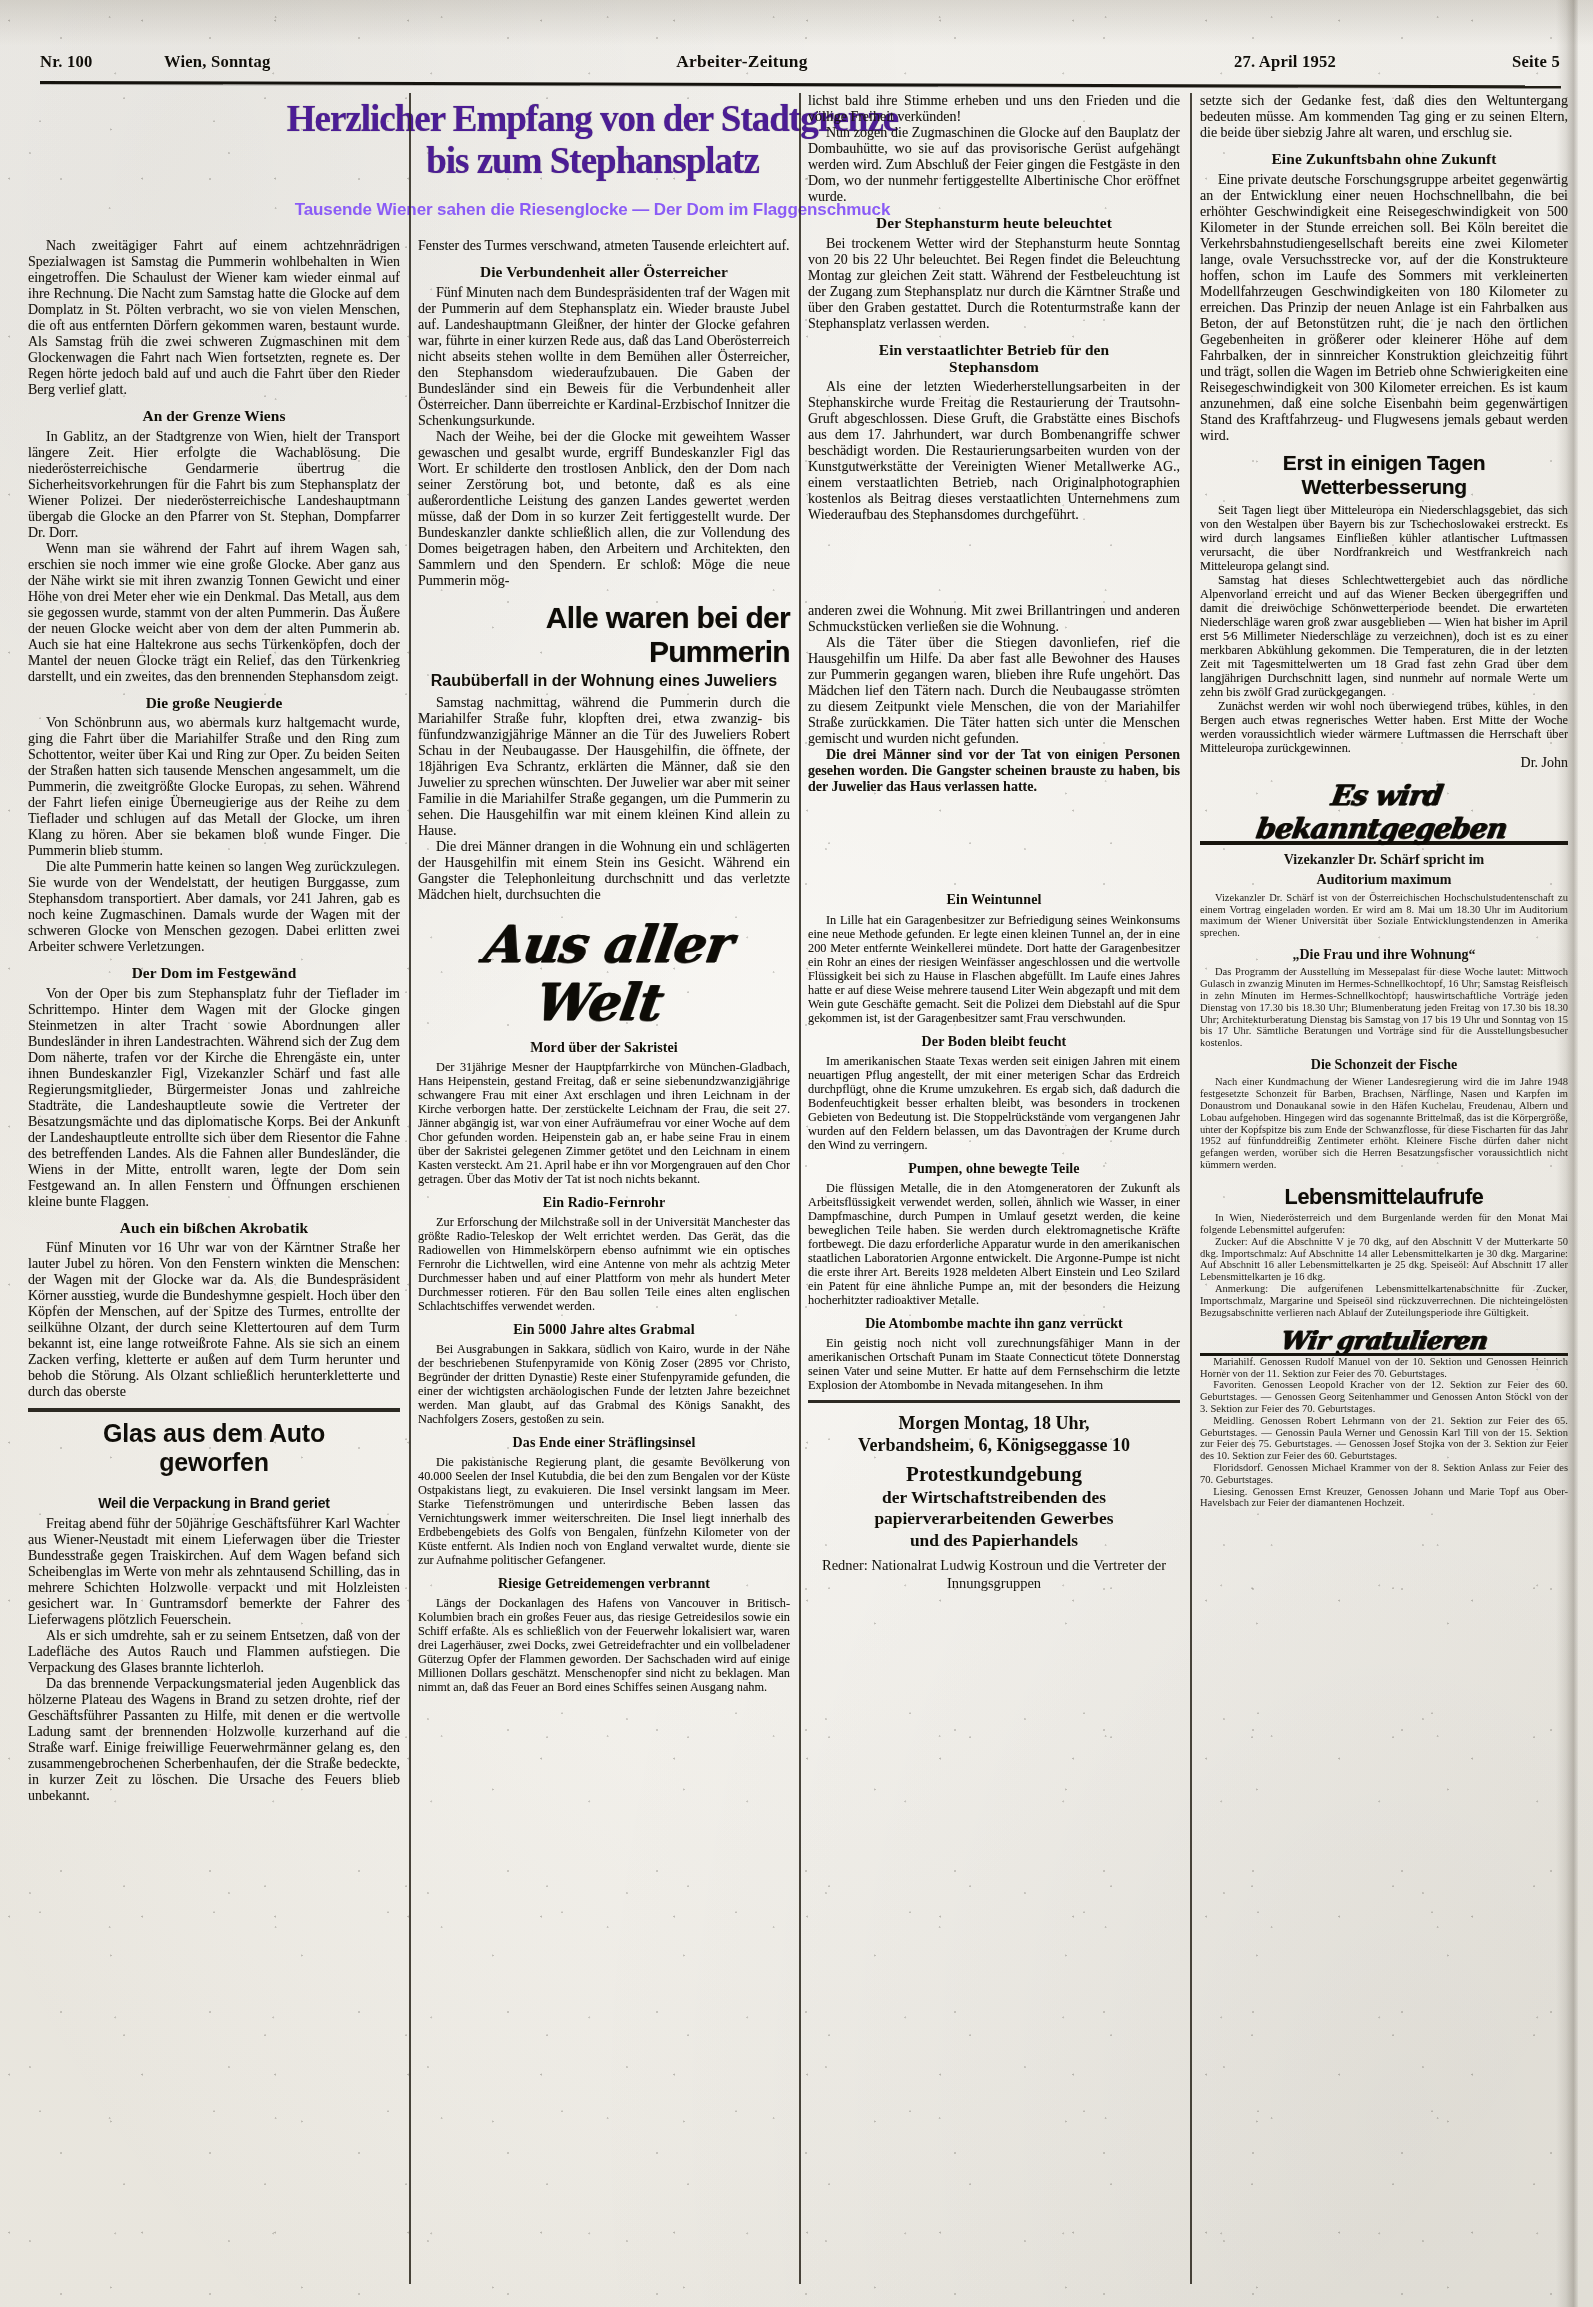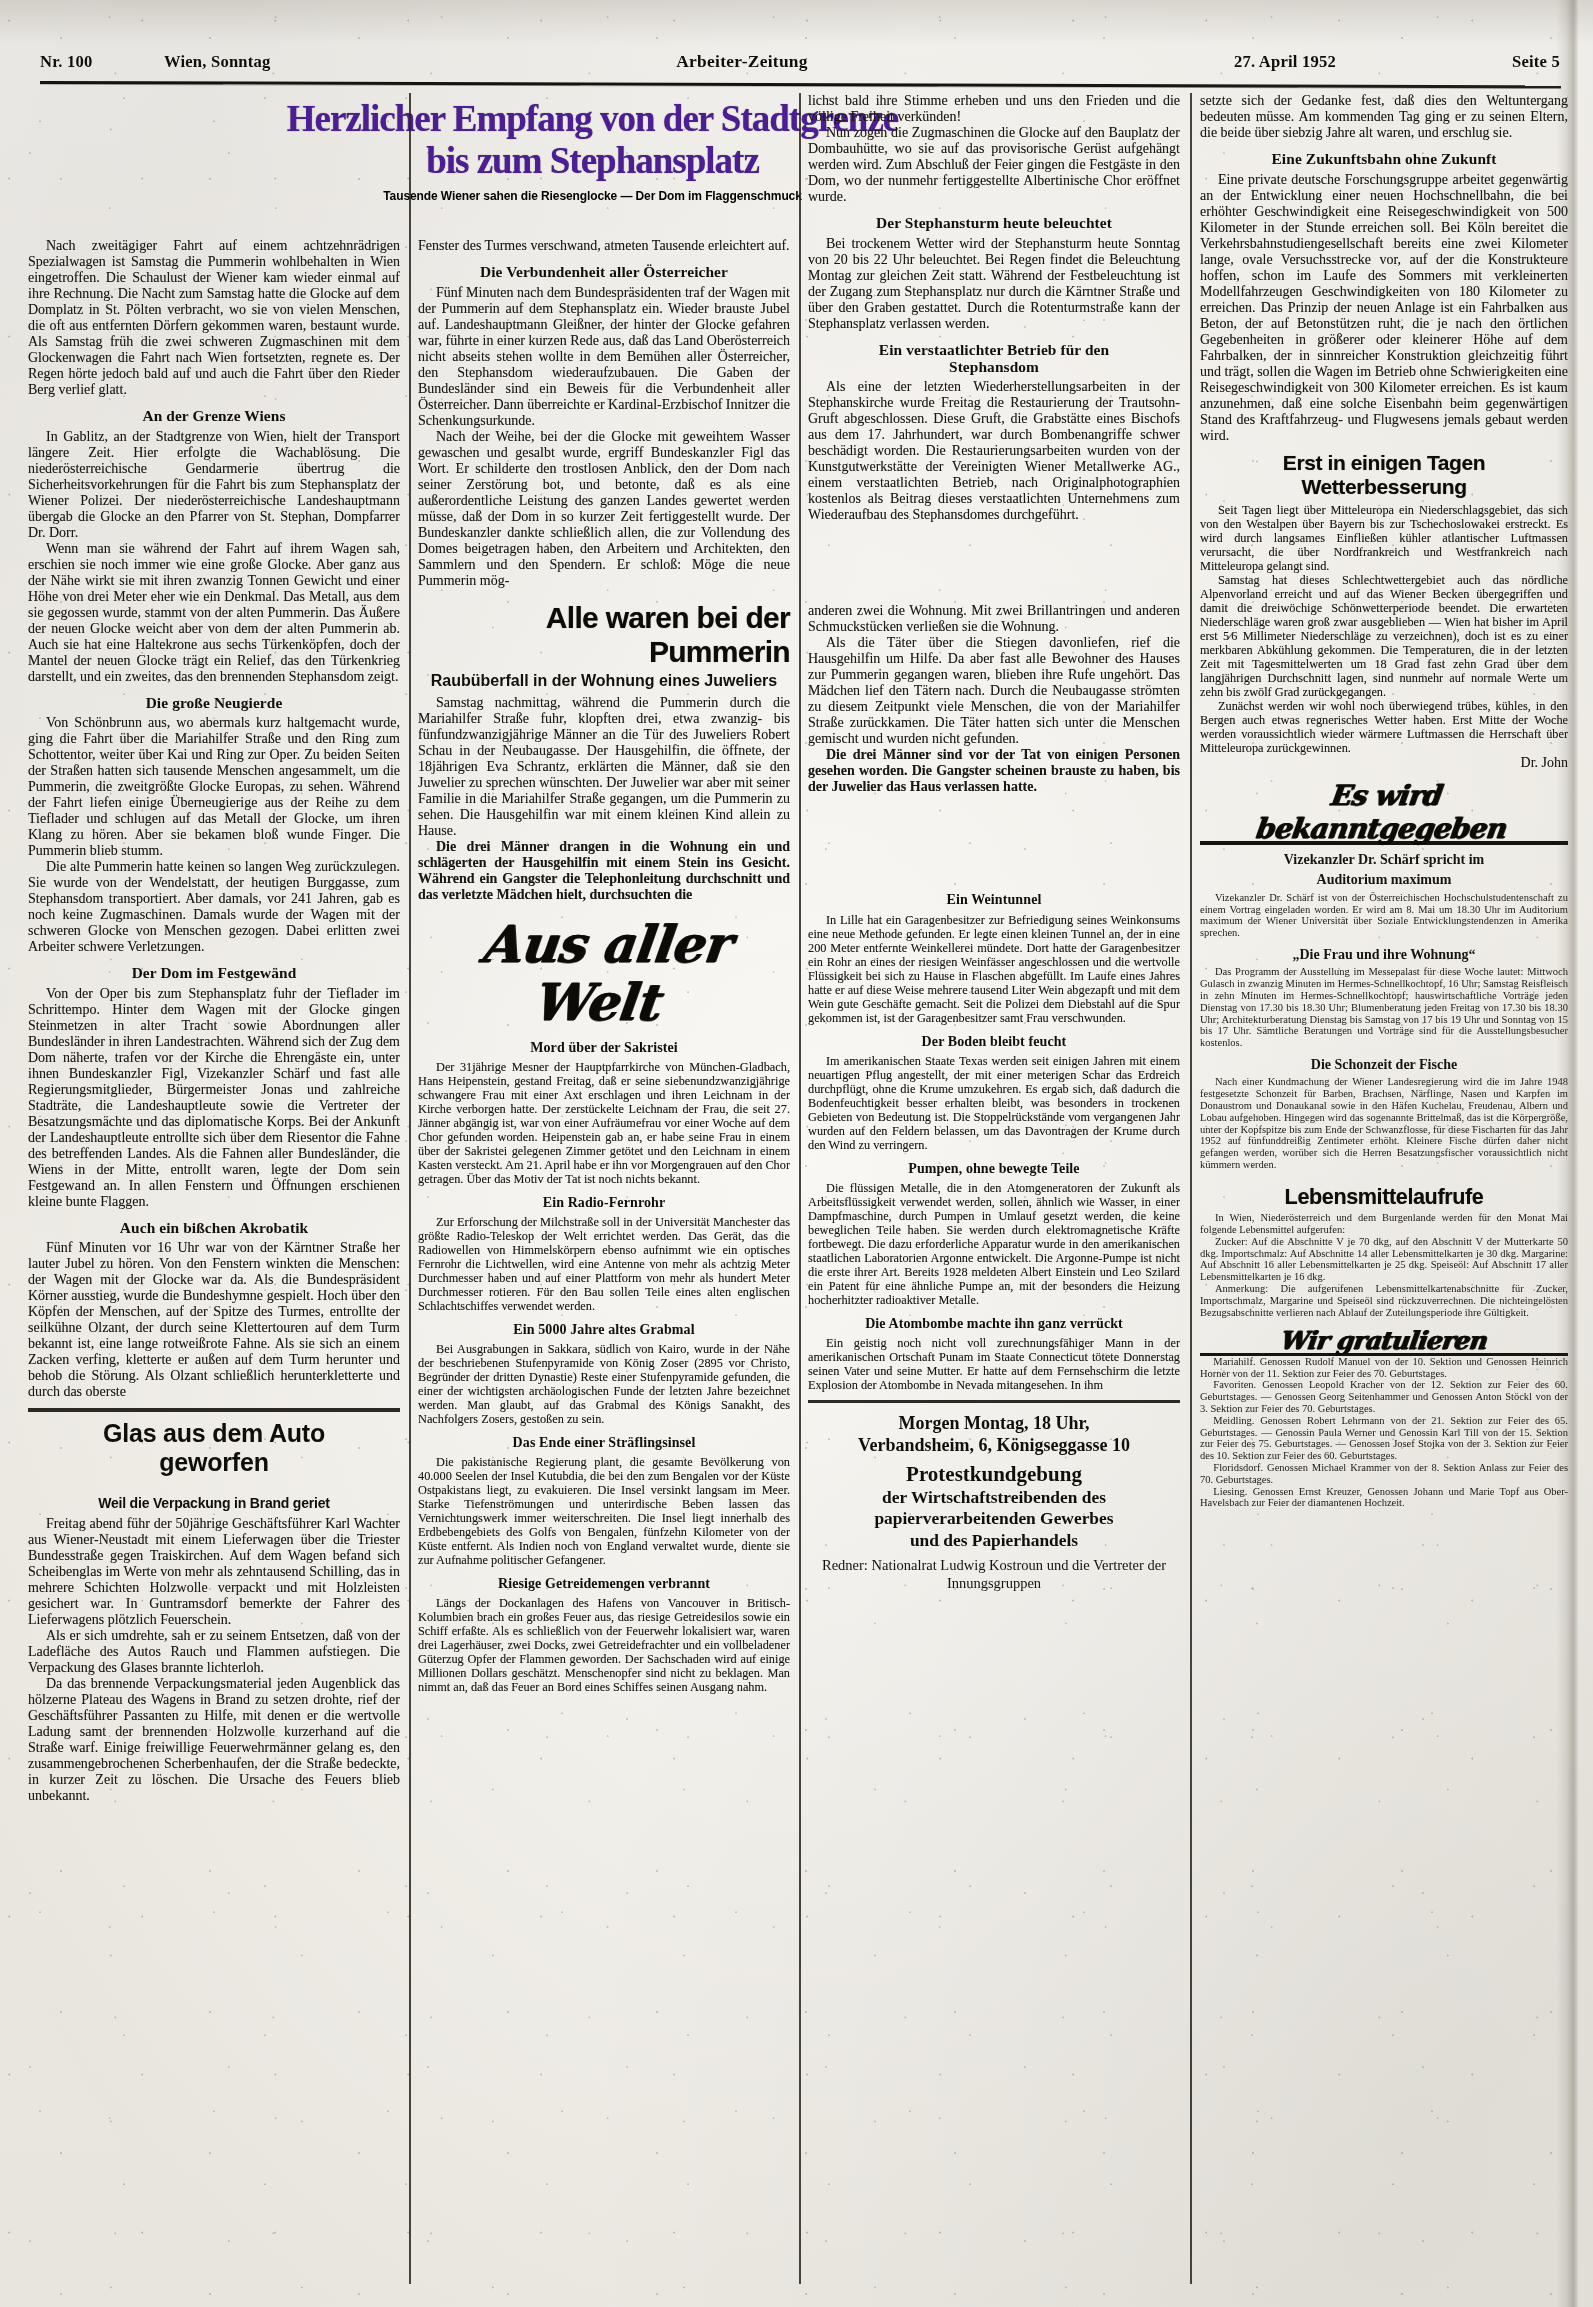--- a/index.html
+++ b/index.html
@@ -111,22 +111,22 @@
   }
   .mainhead .l1,.mainhead .l2{
     font-family:Liberation Serif, serif;
     font-weight:bold;font-size:37px;line-height:42px;
     letter-spacing:-1px;color:#4c1d95;
     text-shadow:0 0 1px rgba(20,17,12,.55);
   }
   .mainhead .l2{font-size:37px;}
   .mainhead .deck{
     font-family:"Liberation Sans", sans-serif;
-    font-weight:bold;font-size:12px;line-height:21px;
-    letter-spacing:-0.1px;color:#000000;margin-top:4px;
+    font-weight:bold;font-size:17px;line-height:21px;
+    letter-spacing:-0.1px;color:#8b5cf6;margin-top:17px;
   }
 
   
   .feathead{
     font-family:"Liberation Sans", sans-serif;
     font-weight:bold;font-size:30px;line-height:34px;
     text-align:right;letter-spacing:-0.7px;color:#0e0c07;
     text-shadow:0 0 0.8px rgba(20,17,12,.5);
   }
   .featdeck{
@@ -273,21 +273,21 @@
       <div style="height:145px"></div>
       <p class="body">Fenster des Turmes verschwand, atmeten Tausende erleichtert auf.</p>
       <div class="subhead">Die Verbundenheit aller Österreicher</div>
       <p class="body ind">Fünf Minuten nach dem Bundespräsidenten traf der Wagen mit der Pummerin auf dem Stephansplatz ein. Wieder brauste Jubel auf. Landeshauptmann Gleißner, der hinter der Glocke gefahren war, führte in einer kurzen Rede aus, daß das Land Oberösterreich nicht abseits stehen wollte in dem Bemühen aller Österreicher, den Stephansdom wiederaufzubauen. Die Gaben der Bundesländer sind ein Beweis für die Verbundenheit aller Österreicher. Dann überreichte er Kardinal-Erzbischof Innitzer die Schenkungsurkunde.</p>
       <p class="body ind">Nach der Weihe, bei der die Glocke mit geweihtem Wasser gewaschen und gesalbt wurde, ergriff Bundeskanzler Figl das Wort. Er schilderte den trostlosen Anblick, den der Dom nach seiner Zerstörung bot, und betonte, daß es als eine außerordentliche Leistung des ganzen Landes gewertet werden müsse, daß der Dom in so kurzer Zeit fertiggestellt wurde. Der Bundeskanzler dankte schließlich allen, die zur Vollendung des Domes beigetragen haben, den Arbeitern und Architekten, den Sammlern und den Spendern. Er schloß: Möge die neue Pummerin mög-</p>
 
       <div class="gap-l"></div>
       <div class="feathead">Alle waren bei der Pummerin</div>
       <div class="featdeck">Raubüberfall in der Wohnung eines Juweliers</div>
       <p class="body ind">Samstag nachmittag, während die Pummerin durch die Mariahilfer Straße fuhr, klopften drei, etwa zwanzig- bis fünfundzwanzigjährige Männer an die Tür des Juweliers Robert Schau in der Neubaugasse. Der Hausgehilfin, die öffnete, der 18jährigen Eva Schrantz, erklärten die Männer, daß sie den Juwelier zu sprechen wünschten. Der Juwelier war aber mit seiner Familie in die Mariahilfer Straße gegangen, um die Pummerin zu sehen. Die Hausgehilfin war mit einem kleinen Kind allein zu Hause.</p>
-      <p class="body ind" style="font-weight:bold;">Die drei Männer drangen in die Wohnung ein und schlägerten der Hausgehilfin mit einem Stein ins Gesicht. Während ein Gangster die Telephonleitung durchschnitt und das verletzte Mädchen hielt, durchsuchten die</p>
+      <p class="body ind" style="font-weight:normal;">Die drei Männer drangen in die Wohnung ein und schlägerten der Hausgehilfin mit einem Stein ins Gesicht. Während ein Gangster die Telephonleitung durchschnitt und das verletzte Mädchen hielt, durchsuchten die</p>
 
       <div class="gap-l"></div>
       <div class="script-wrap">
         <div class="script script-xl">Aus aller Welt</div>
       </div>
 
       <div class="subhead sm">Mord über der Sakristei</div>
       <p class="body ind tight">Der 31jährige Mesner der Hauptpfarrkirche von München-Gladbach, Hans Heipenstein, gestand Freitag, daß er seine siebenundzwanzigjährige schwangere Frau mit einer Axt erschlagen und ihren Leichnam in der Kirche verborgen hatte. Der zerstückelte Leichnam der Frau, die seit 27. Jänner abgängig ist, war von einer Aufräumefrau vor einer Woche auf dem Chor gefunden worden. Heipenstein gab an, er habe seine Frau in einem über der Sakristei gelegenen Zimmer getötet und den Leichnam in einem Kasten versteckt. Am 21. April habe er ihn vor Morgengrauen auf den Chor getragen. Über das Motiv der Tat ist noch nichts bekannt.</p>
       <div class="subhead sm">Ein Radio-Fernrohr</div>
       <p class="body ind tight">Zur Erforschung der Milchstraße soll in der Universität Manchester das größte Radio-Teleskop der Welt errichtet werden. Das Gerät, das die Radiowellen von Himmelskörpern ebenso aufnimmt wie ein optisches Fernrohr die Lichtwellen, wird eine Antenne von mehr als achtzig Meter Durchmesser haben und auf einer Plattform von mehr als hundert Meter Durchmesser rotieren. Für den Bau sollen Teile eines alten englischen Schlachtschiffes verwendet werden.</p>

